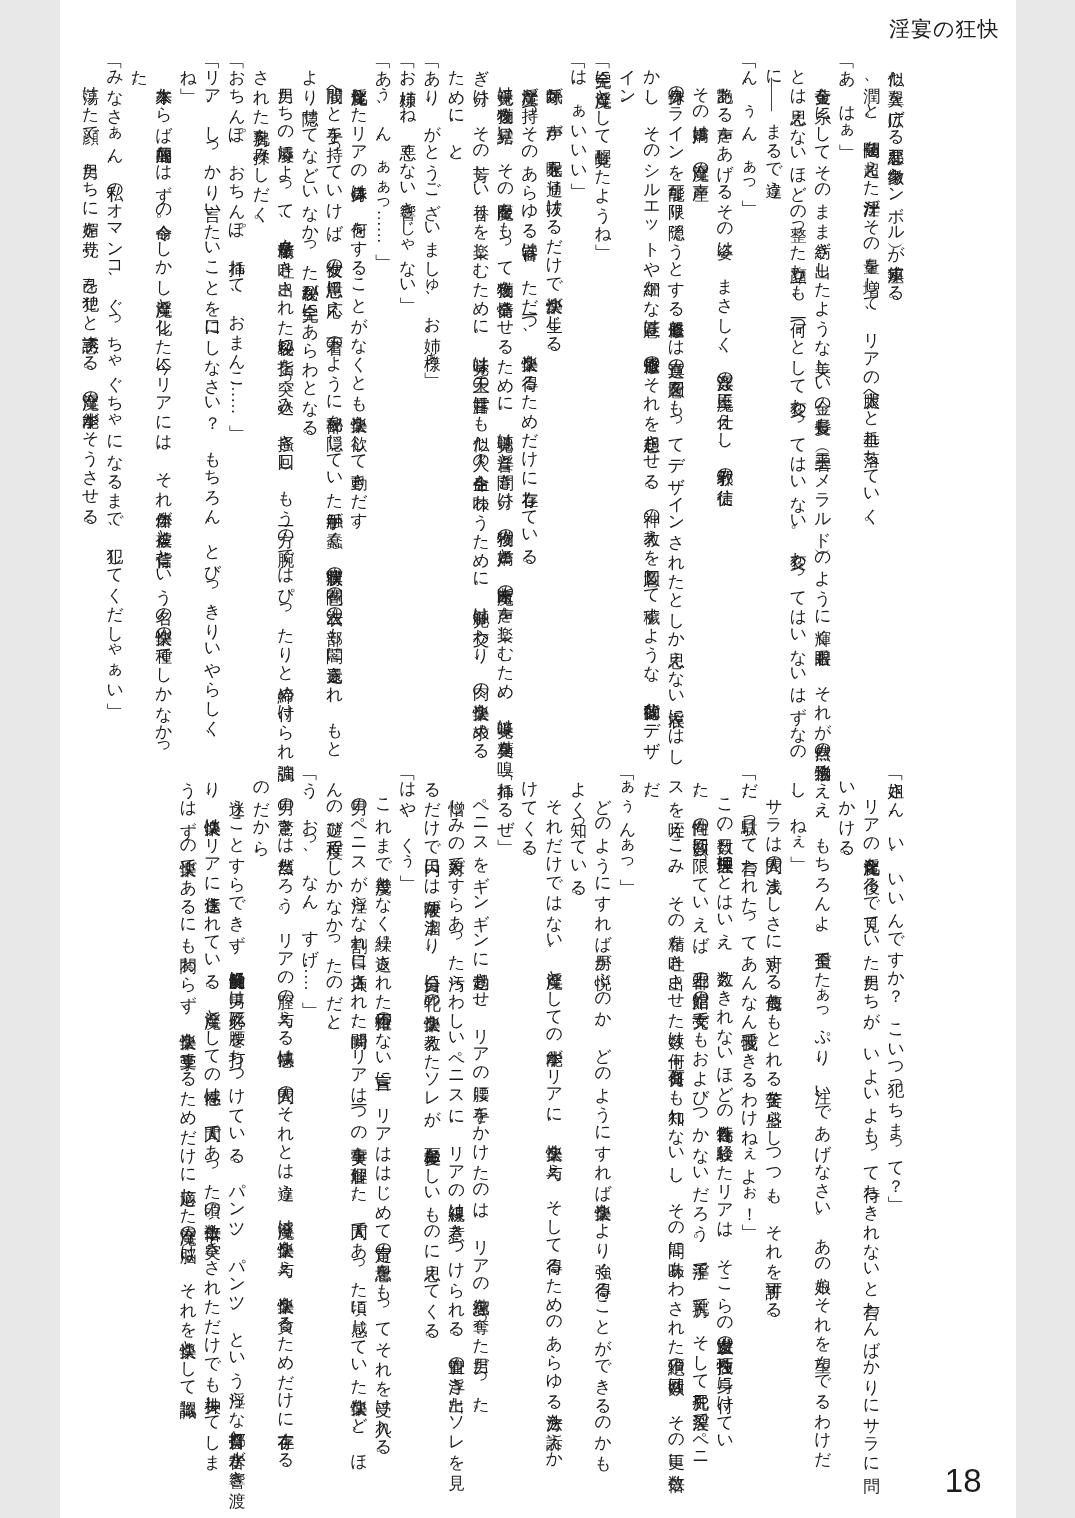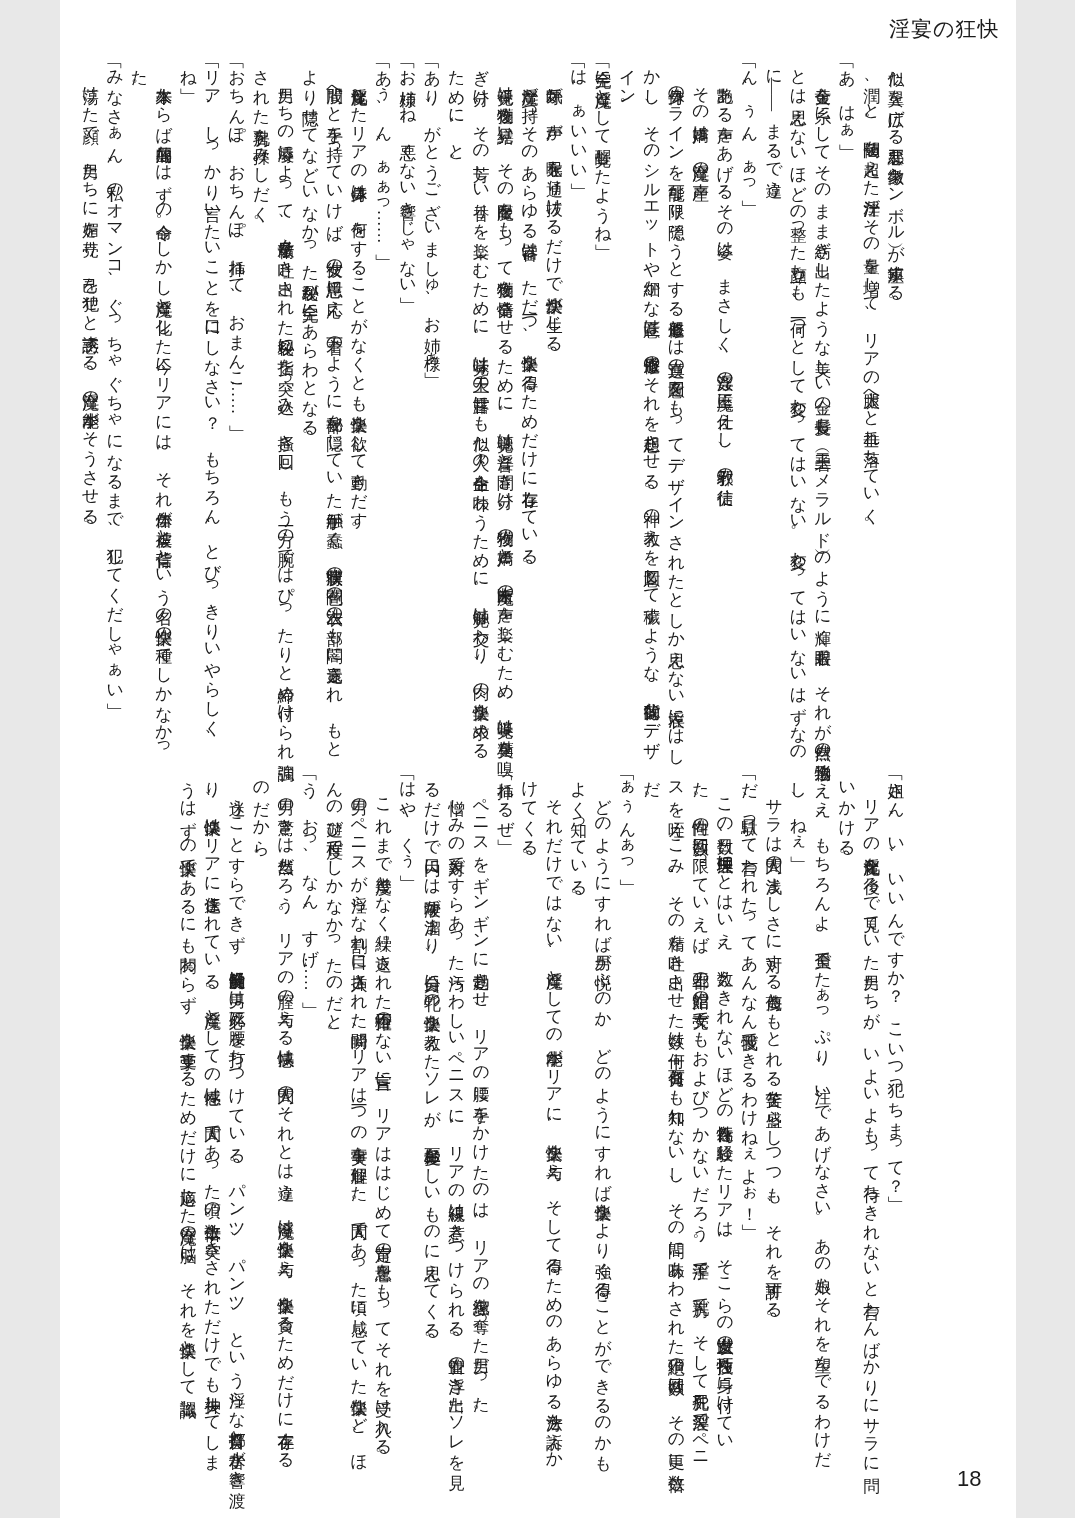--- a/index.html
+++ b/index.html
@@ -38,23 +38,23 @@
     bottom:18px; left:50%;
     transform:translateX(-50%);
     margin-left:14px;
     white-space:nowrap;
     font-family:"Liberation Sans", sans-serif;
     font-size:23px;
     color:#1c1c1c;
   }
   .page-number {
     position:absolute;
-    bottom:26px; right:34px;
+    bottom:18px; right:34px;
     font-family:"Liberation Sans", sans-serif;
-    font-size:22px;
+    font-size:33px;
     color:#1c1c1c;
   }
 </style>
 </head>
 <body>
 
 <div class="page">
 
   <div class="header-title">淫宴の狂快</div>
 

